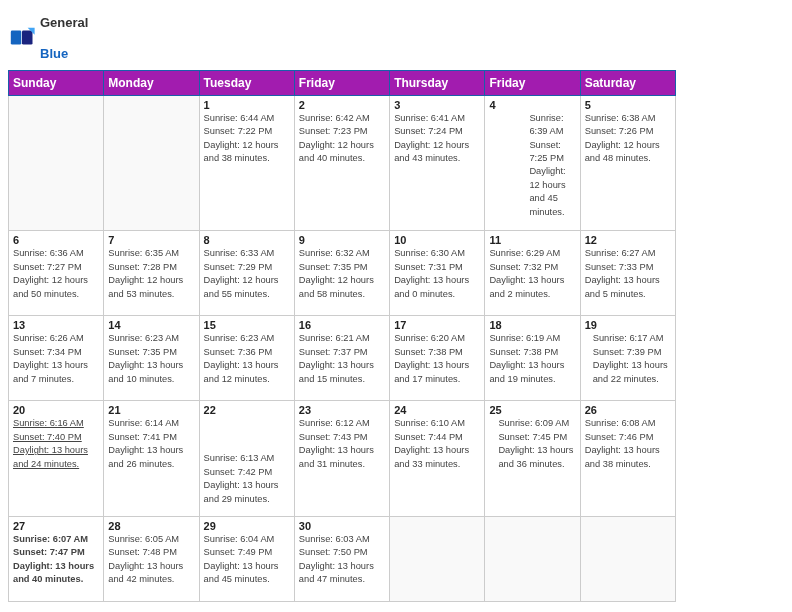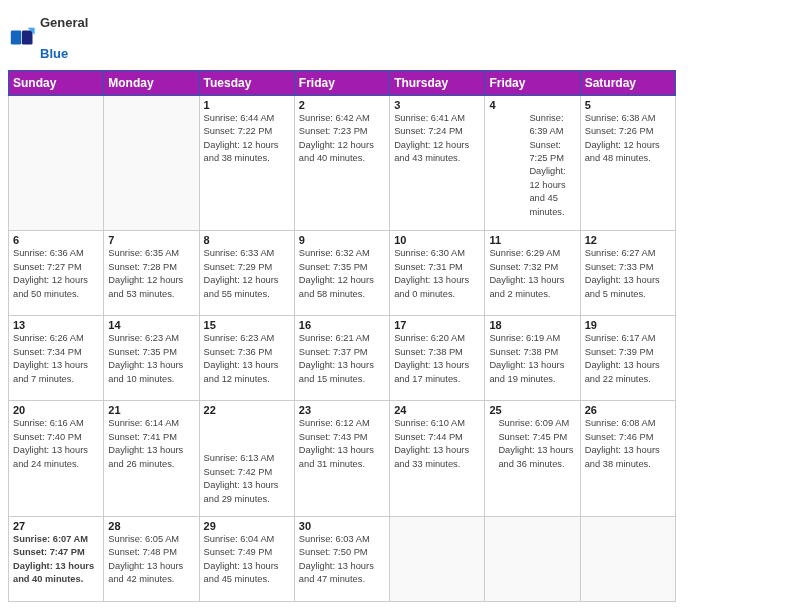--- a/index.html
+++ b/index.html
@@ -241,29 +241,29 @@
 Daylight: 13 hours and 17 minutes.</div>
           </td>
           <td>
             <span class="day-num">18</span>
             <div class="day-info" style="white-space: pre-line;">Sunrise: 6:19 AM
 Sunset: 7:38 PM
 Daylight: 13 hours and 19 minutes.</div>
           </td>
           <td>
             <span class="day-num">19</span>
-            <div class="day-info" style="white-space: pre-line;">Sunrise: 6:17 AM
+            <div class="day-info" style="white-space: pre-line; margin-left: 8px;">Sunrise: 6:17 AM
 Sunset: 7:39 PM
 Daylight: 13 hours and 22 minutes.</div>
           </td>
         </tr>
         <tr>
           <td>
             <span class="day-num">20</span>
-            <div class="day-info" style="white-space: pre-line;">Sunrise: 6:16 AM
+            <div class="day-info" style="white-space: pre-line; text-decoration: underline;">Sunrise: 6:16 AM
 Sunset: 7:40 PM
 Daylight: 13 hours and 24 minutes.</div>
           </td>
           <td>
             <span class="day-num">21</span>
             <div class="day-info" style="white-space: pre-line;">Sunrise: 6:14 AM
 Sunset: 7:41 PM
 Daylight: 13 hours and 26 minutes.</div>
           </td>
           <td>

